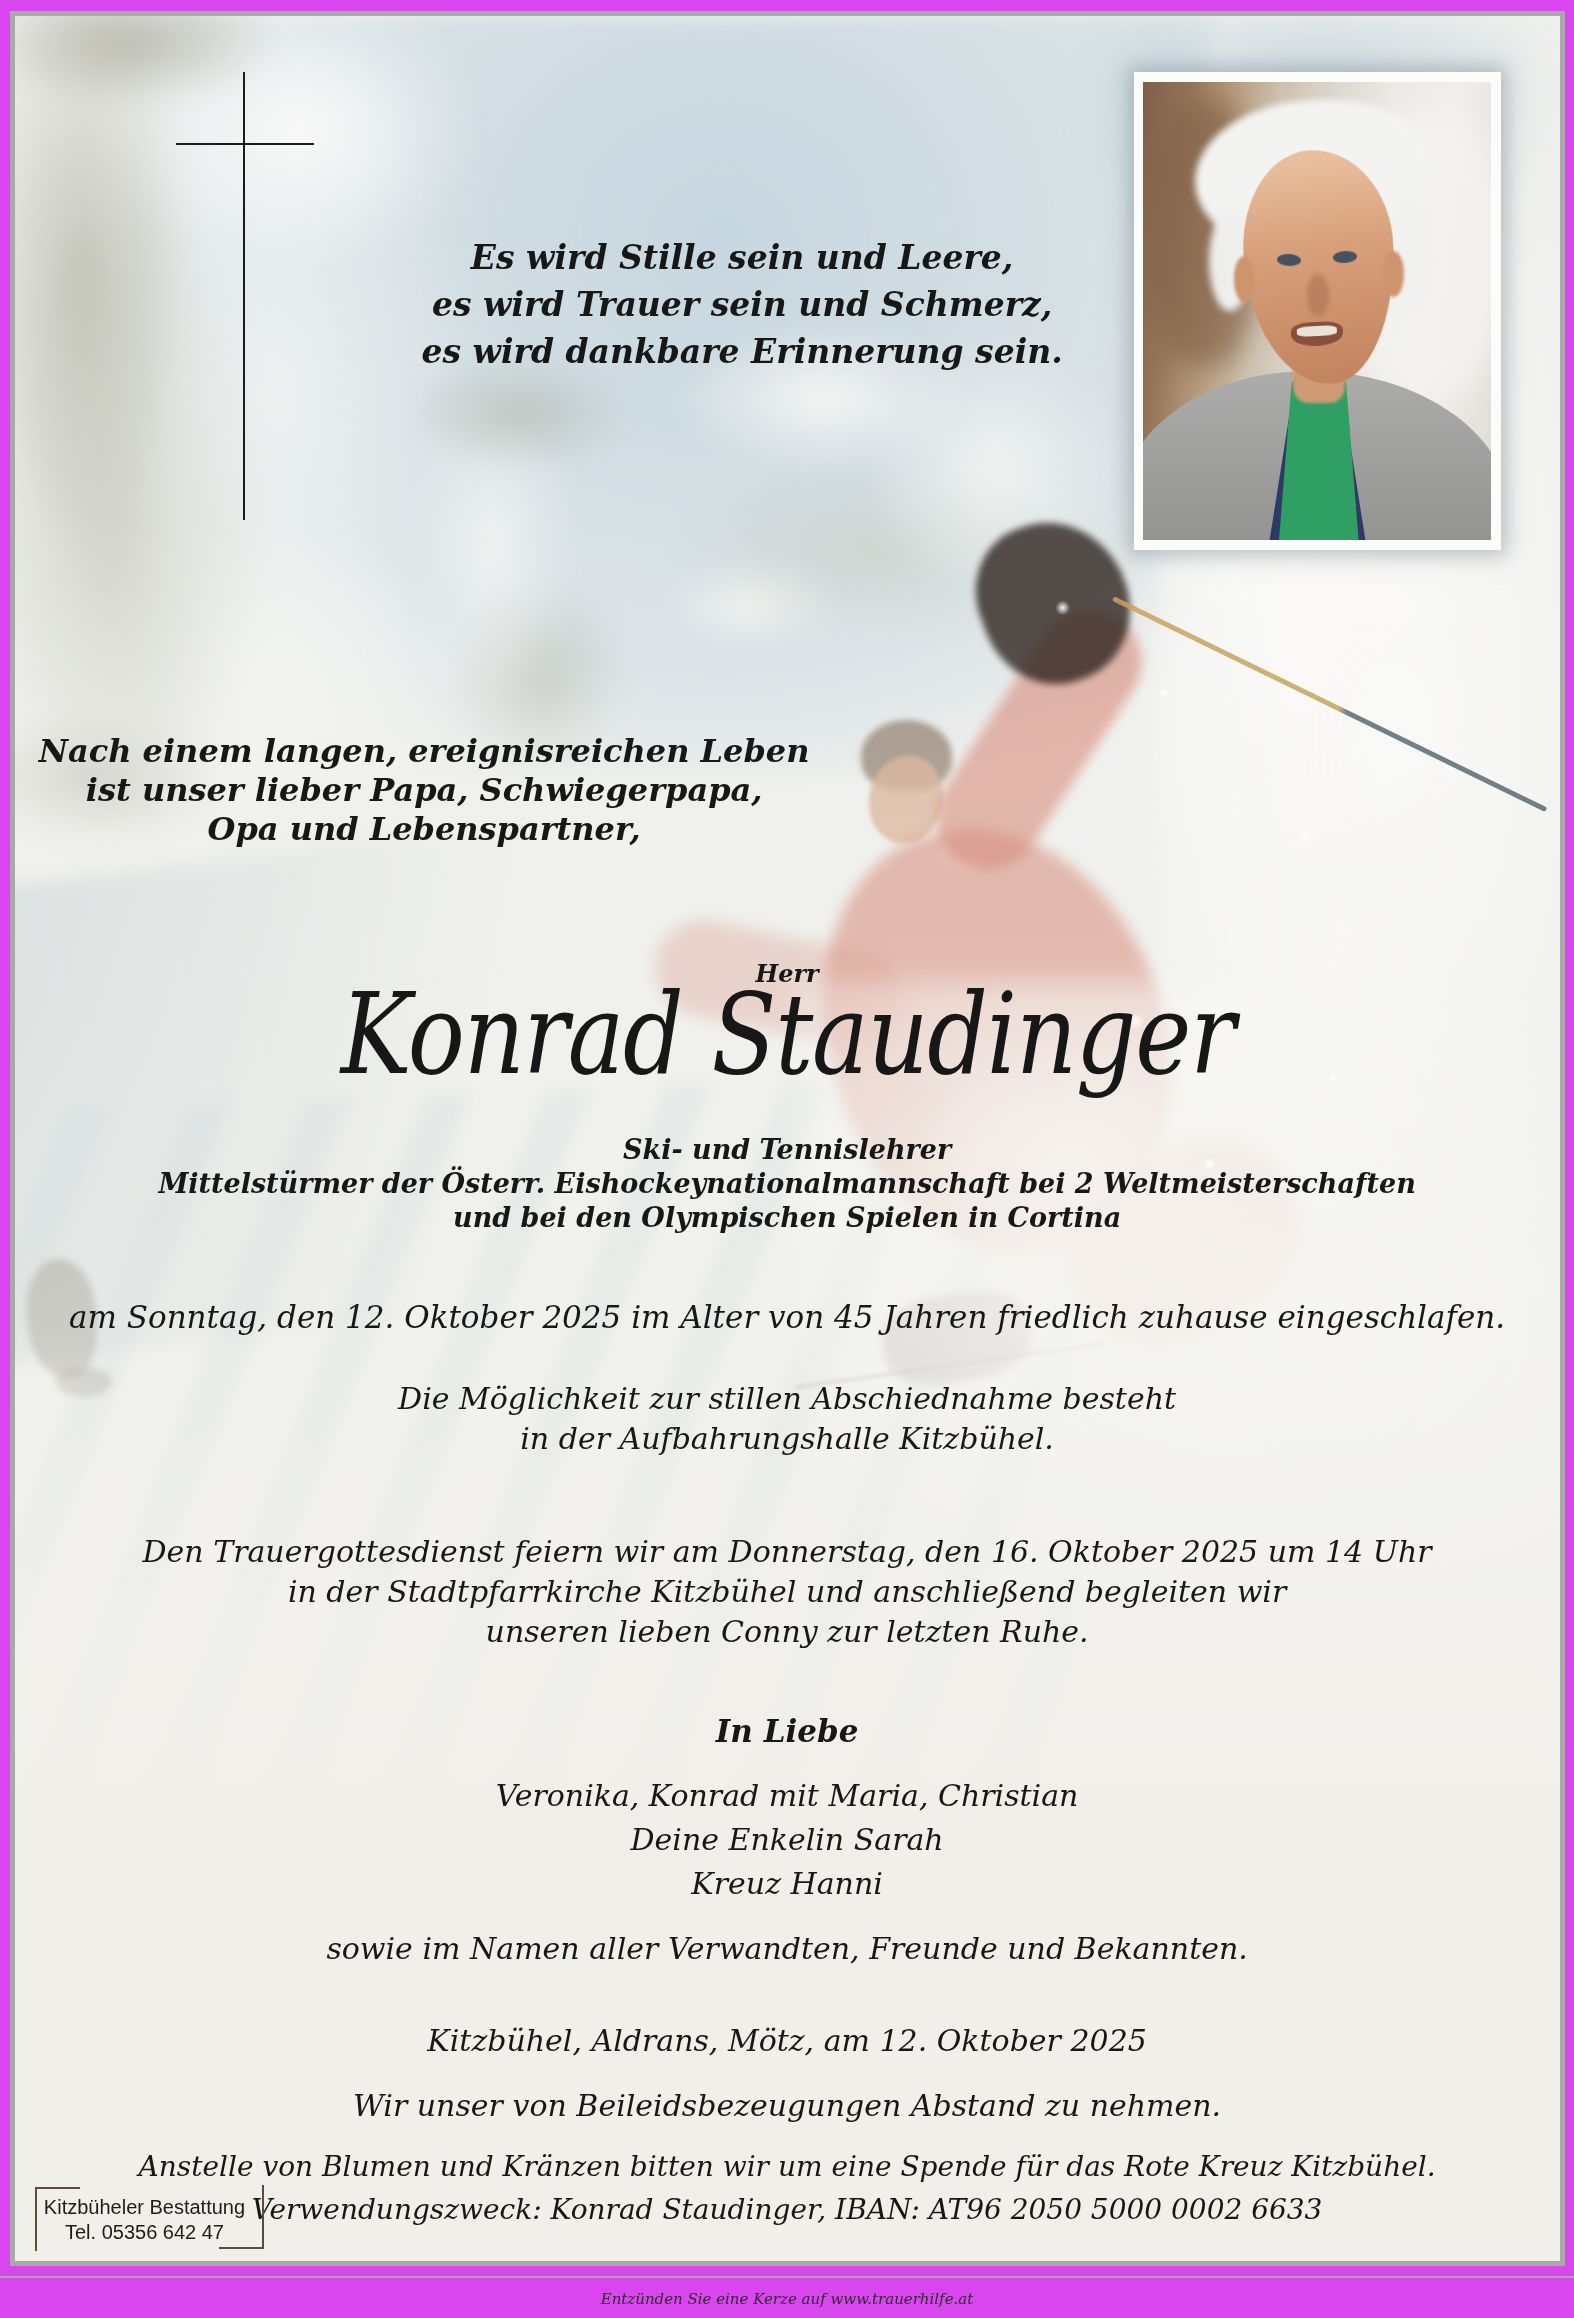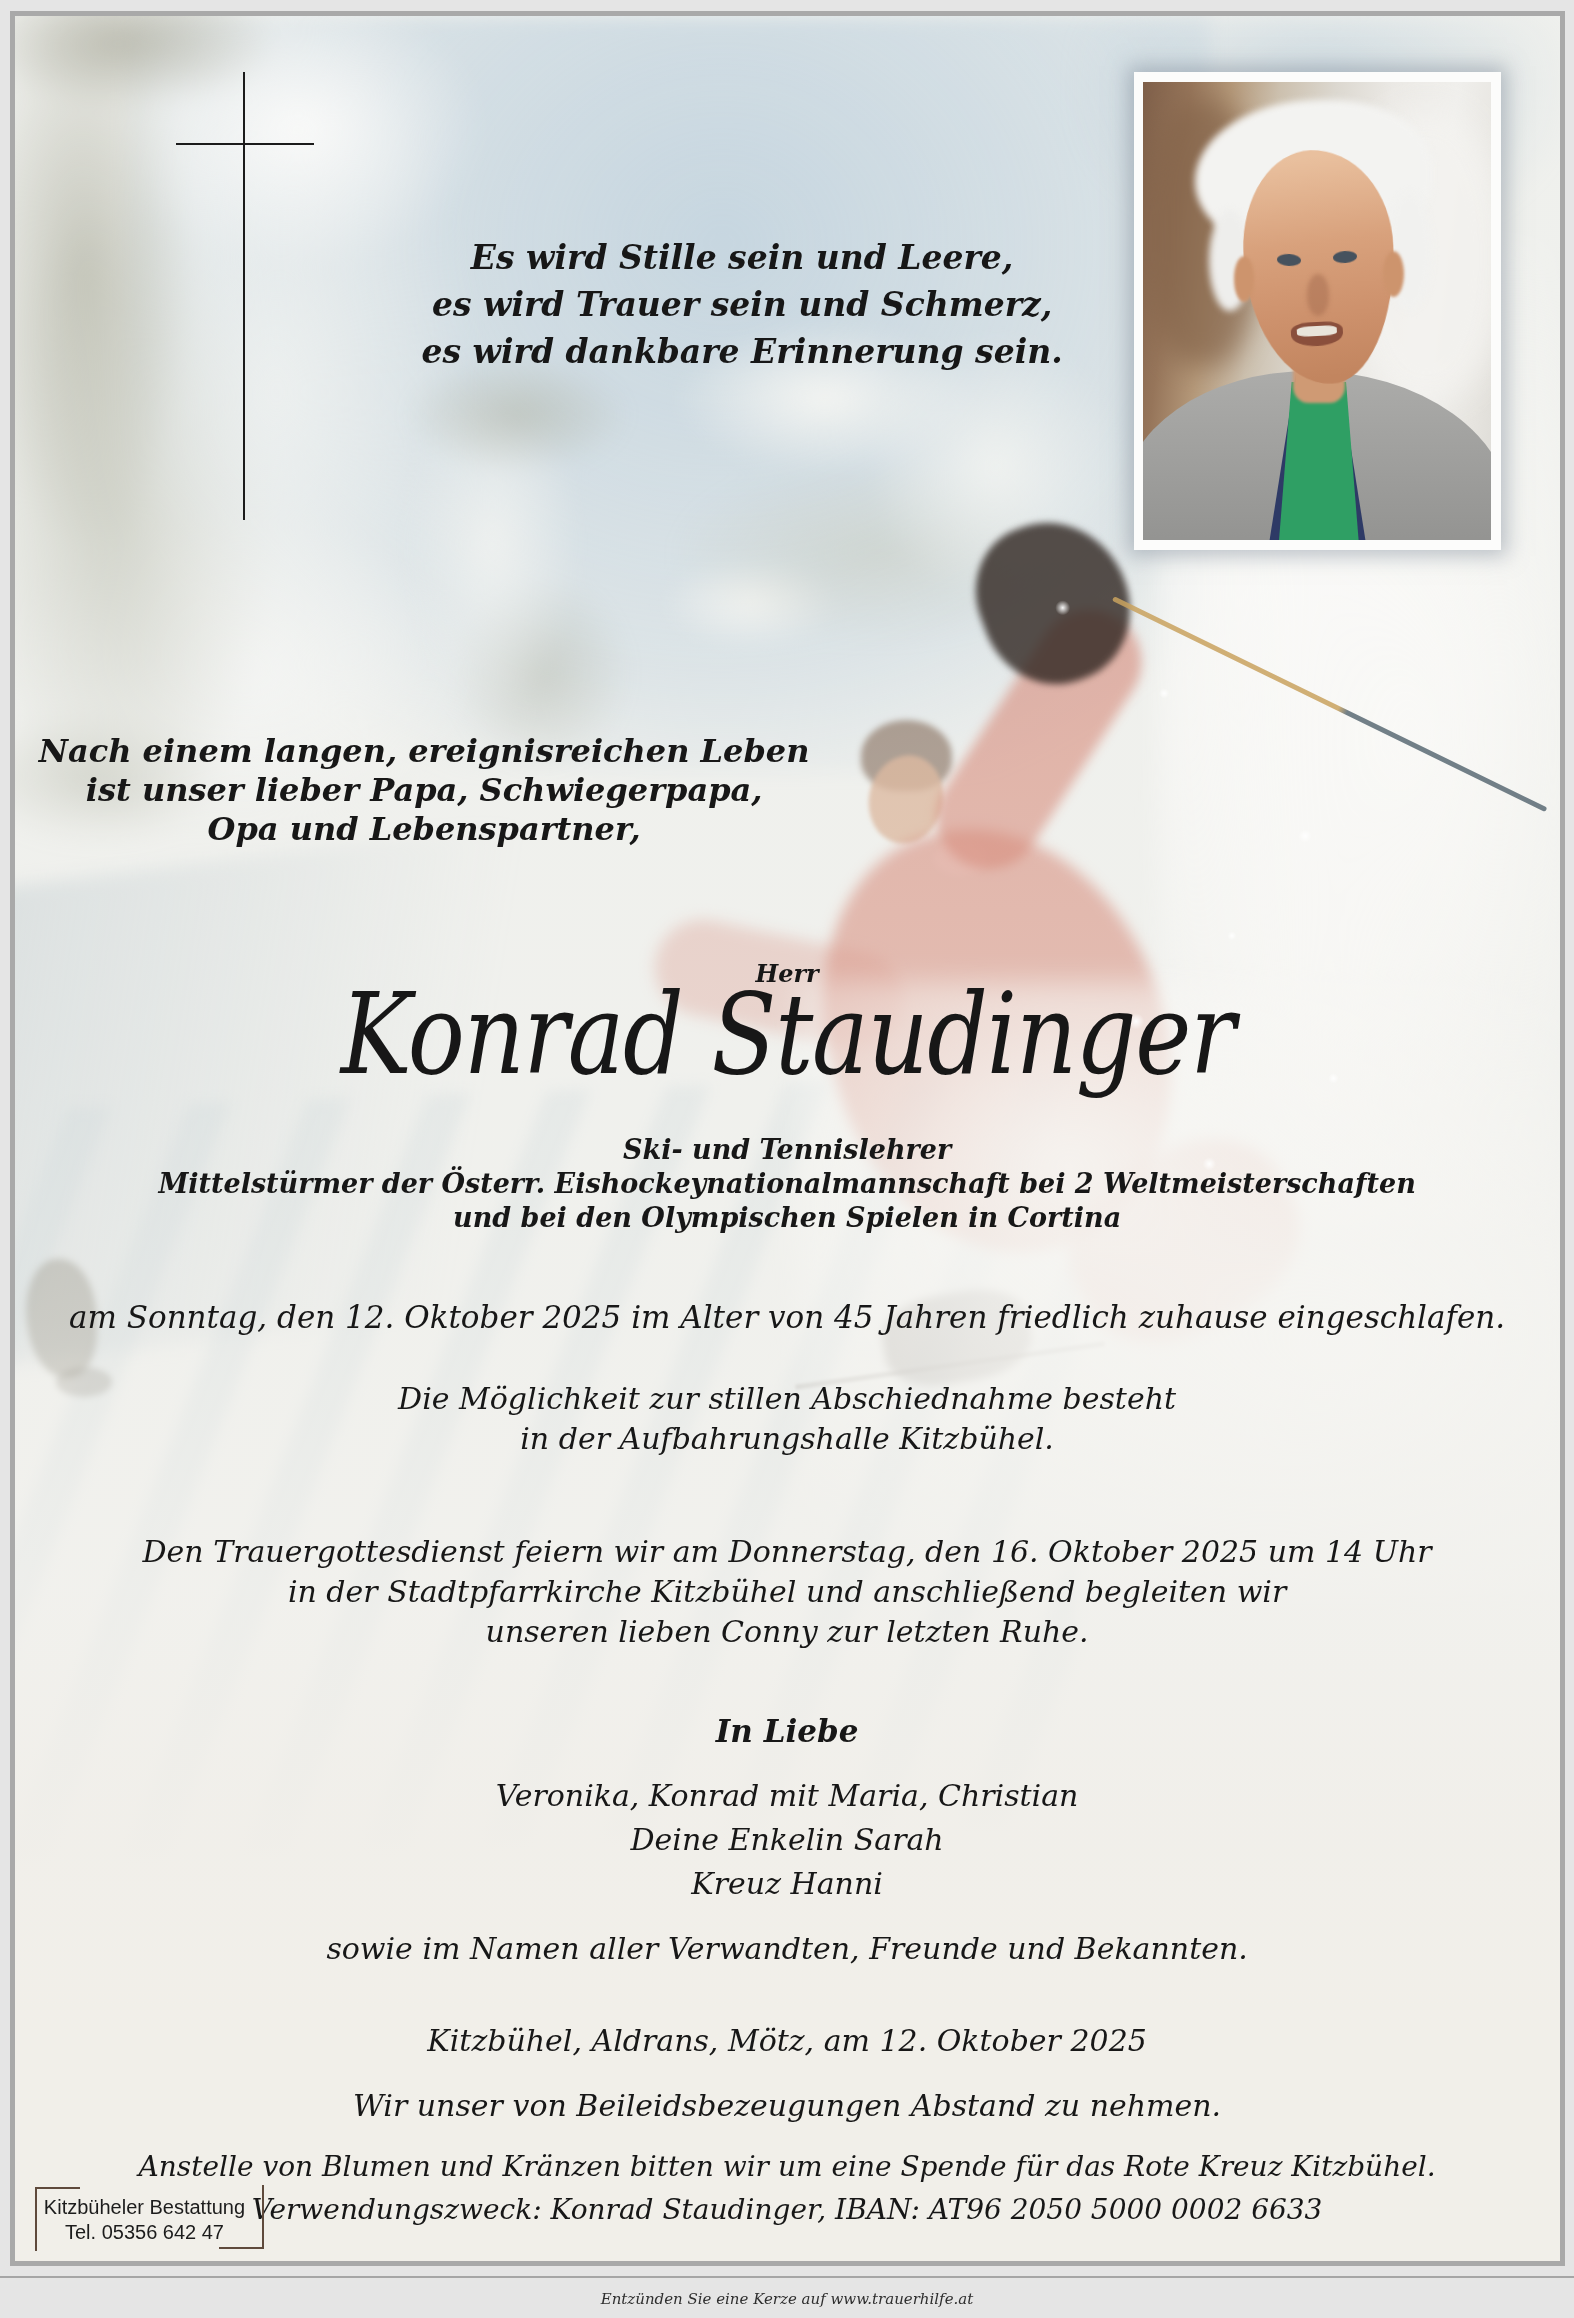--- a/index.html
+++ b/index.html
@@ -1,16 +1,16 @@
 <!DOCTYPE html>
 <html style="font-size:12px"><head>
 <meta charset="utf-8">
 <style>
   html,body{margin:0;padding:0;background:#ffffff;}
-  .page{position:relative;width:1574px;height:2319px;background:#e5e5e5;overflow:hidden;
+  .page{position:relative;width:1574px;height:2319px;background:#d946ef;overflow:hidden;
         font-family:"DejaVu Serif", serif;color:#171717;}
   .card{position:absolute;left:9.6px;top:11px;width:1555px;height:2255px;
         border:5.2px solid #a9a9a9;box-sizing:border-box;background:#eef0ed;}
   .inner{position:absolute;inset:0;overflow:hidden;}
   .abs{position:absolute;}
   .tblock{position:absolute;left:0;width:100%;text-align:center;font-style:italic;color:#171717;}
   .b{font-weight:bold;}
   .wash{inset:0;background:linear-gradient(180deg,
         rgba(242,241,237,0.30) 0%,
         rgba(242,241,237,0.33) 18%,

